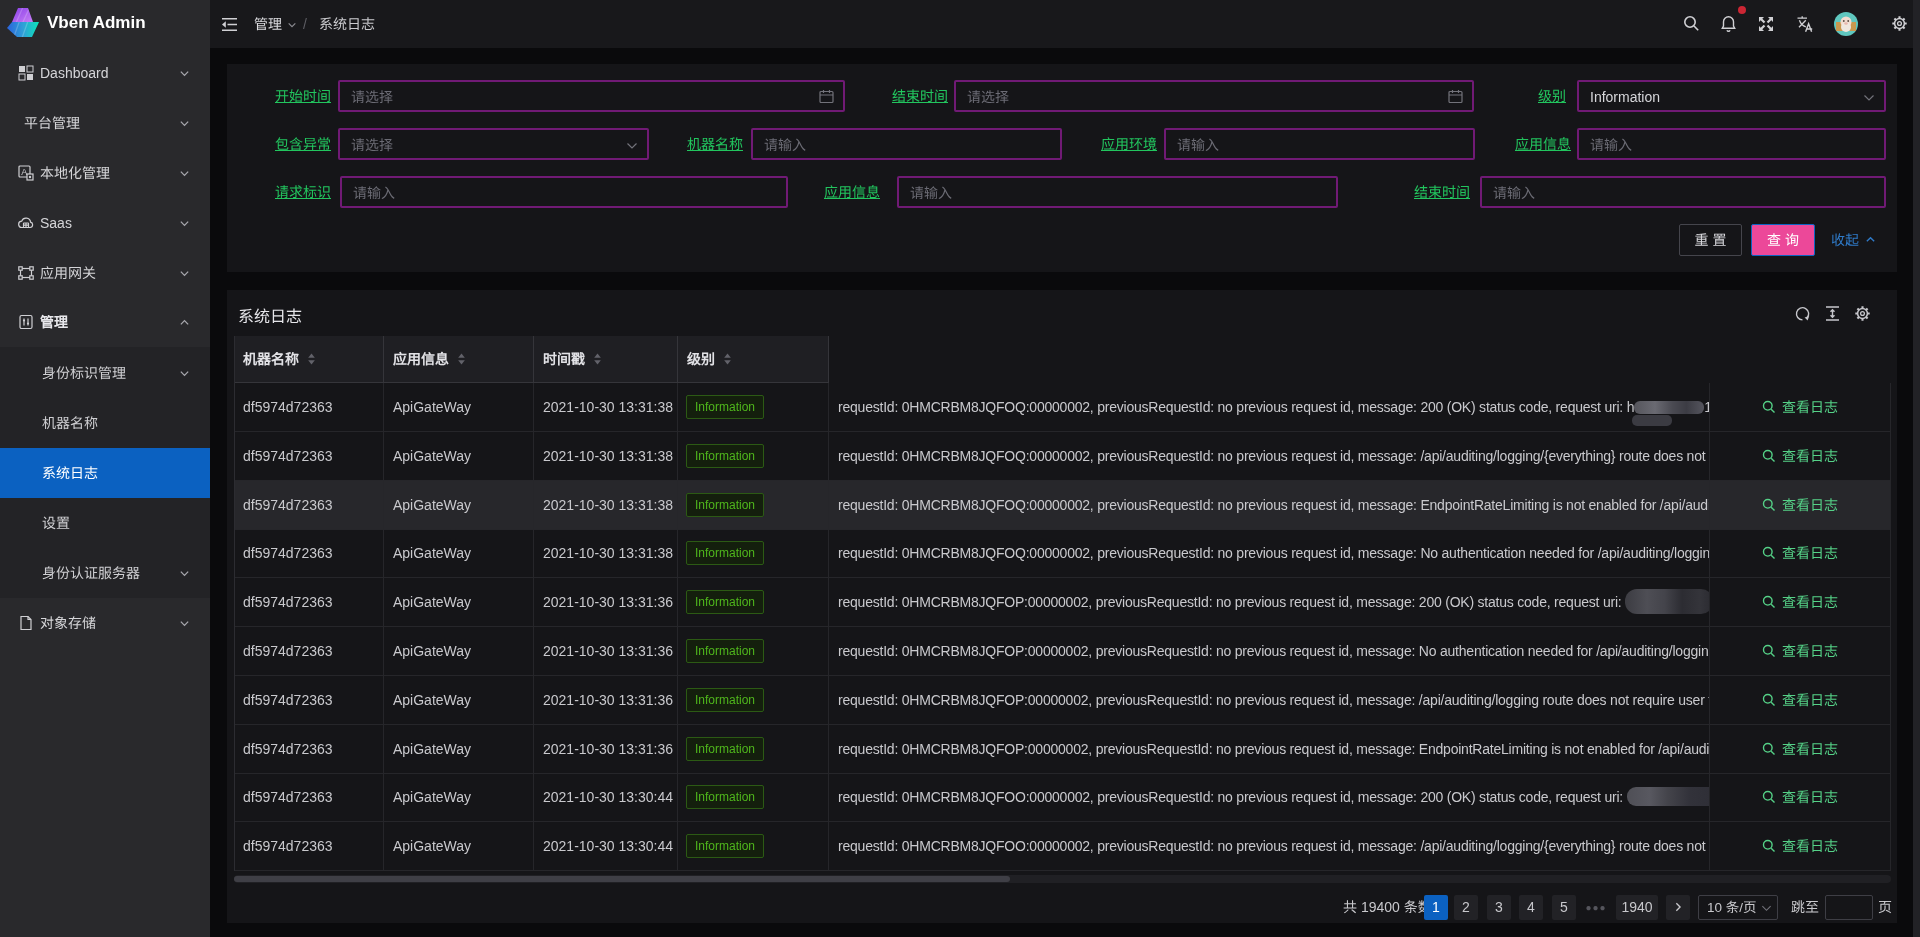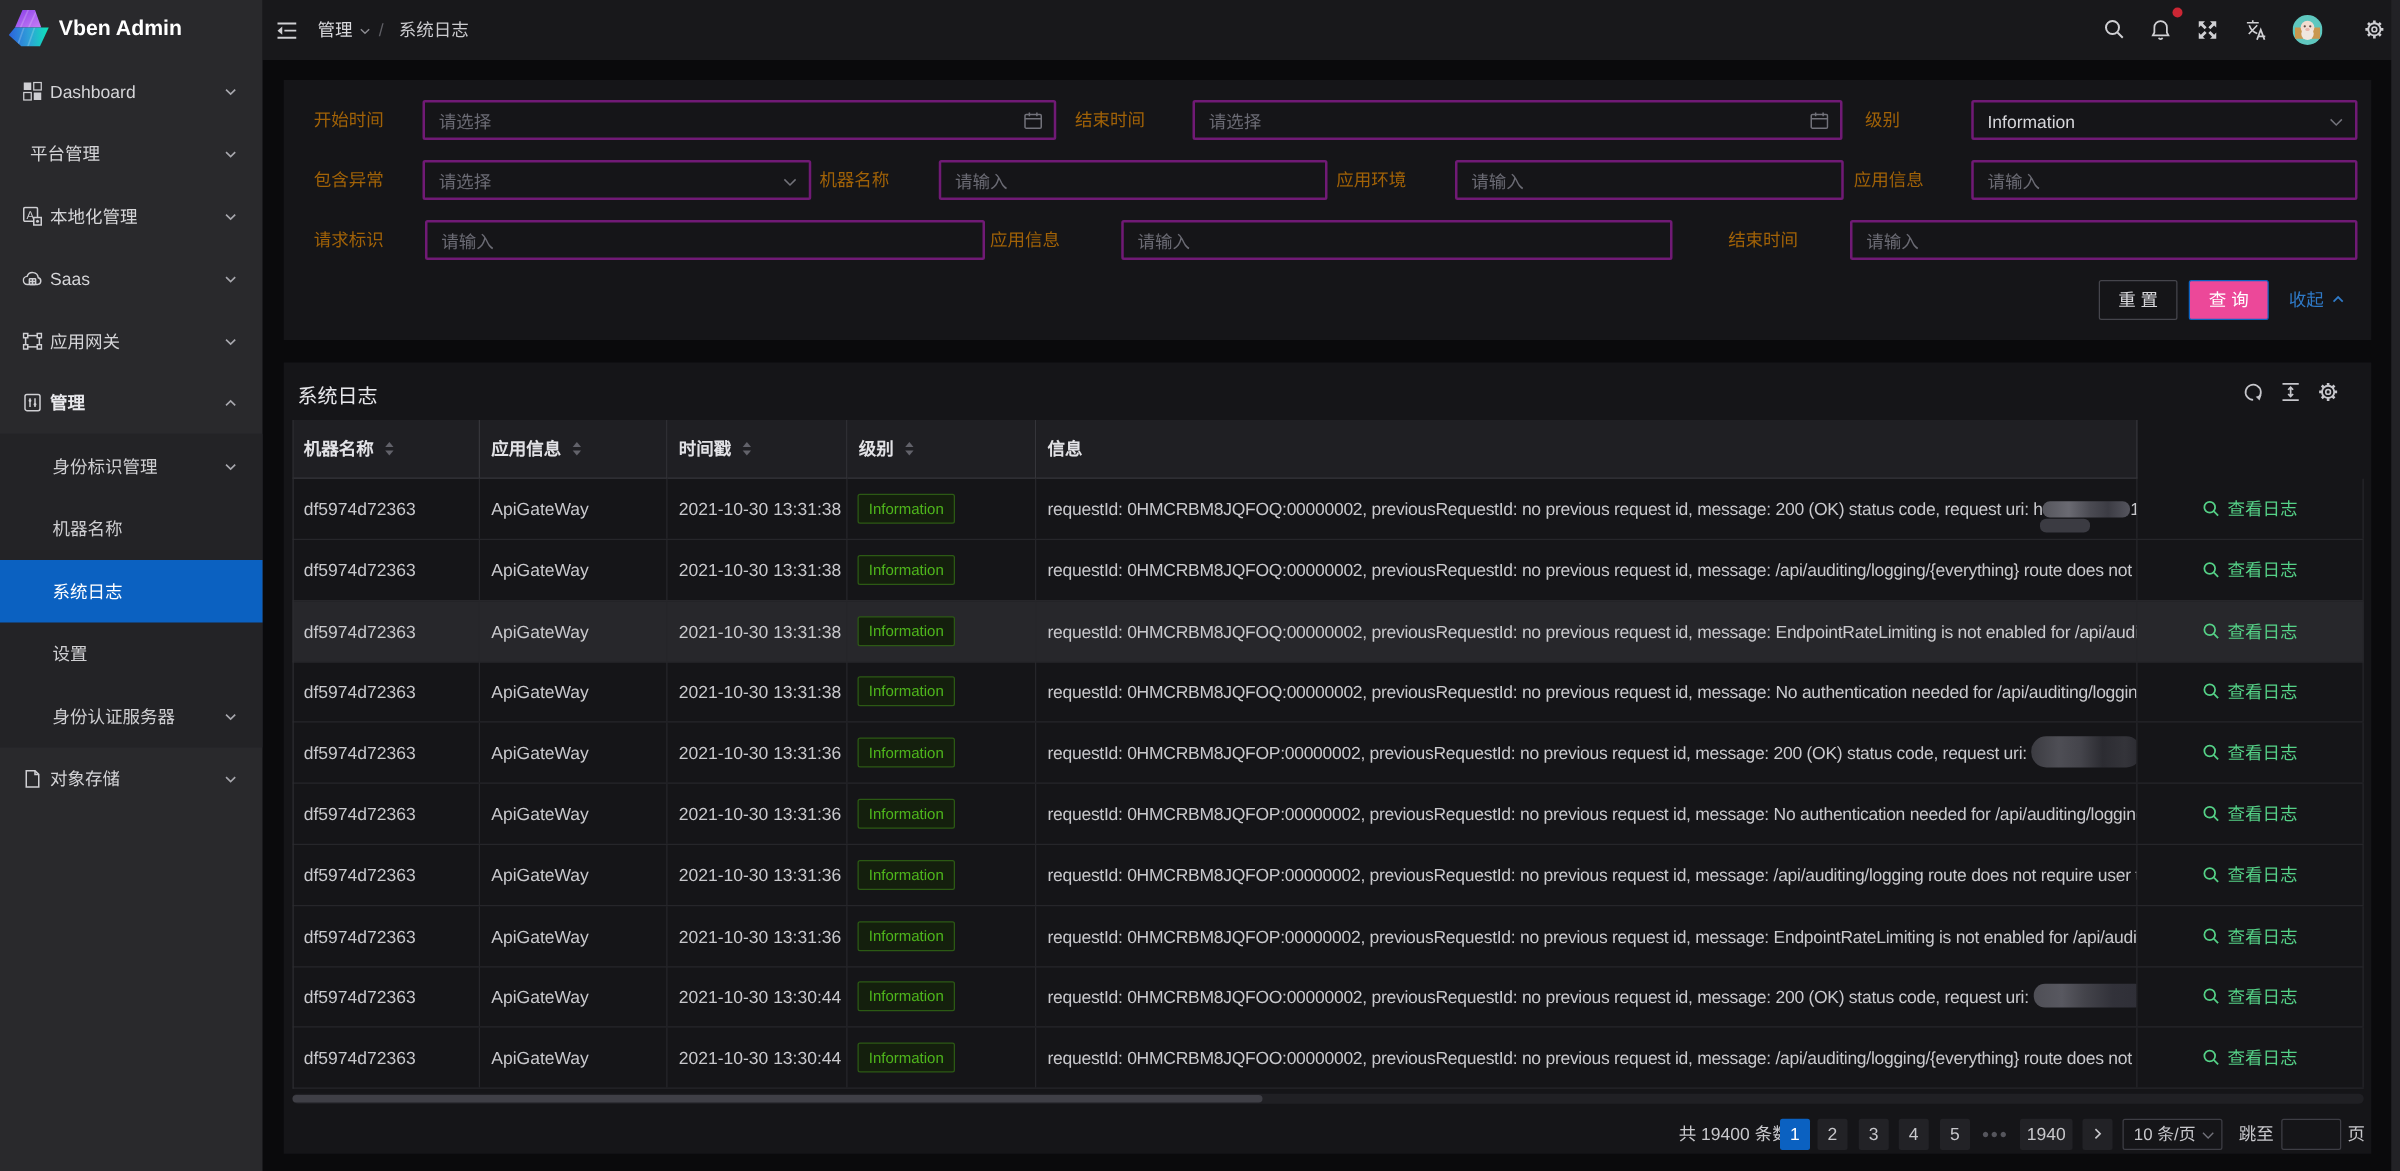--- a/index.html
+++ b/index.html
@@ -27,21 +27,21 @@
 
   
   #header { position:absolute; left:210px; top:0; width:1710px; height:48px; background:#18181b; }
   .hic { position:absolute; color:#cfcfd3; }
 
   
   .card { position:absolute; background:#151518; }
   #fcard { left:227px; top:64px; width:1670px; height:208px; }
   #tcard { left:227px; top:290px; width:1670px; height:633px; }
 
-  .flabel { position:absolute; height:32px; line-height:32px; color:#a16207; text-align:center; }
+  .flabel { position:absolute; height:32px; line-height:32px; color:#22c55e; text-align:right;text-decoration:underline; }
   .finput { position:absolute; height:32px; border:2px solid #701a75; border-radius:2px; background:transparent; }
   .finput .ph { position:absolute; left:11px; top:0; line-height:30px; color:#6b6b74; }
   .finput .val { position:absolute; left:11px; top:0; line-height:30px; color:#d6d6da; }
   .finput svg.sfx { position:absolute; right:9px; top:7px; color:#72727a; }
 
   .btn { position:absolute; height:32px; border-radius:2px; text-align:center; line-height:30px; }
   #btn-reset { border:1px solid #45454c; color:#d8d8dc; }
   #btn-query { background:#ec4899; color:#fff; border:1px solid #0c64c2; }
   #collapse { position:absolute; color:#2f7ac8; line-height:32px; }
 
@@ -356,23 +356,20 @@
             <path d="M5 0.5L8.7 5h-7.4z" fill="#62626a"></path>
             <path d="M5 12.5L1.3 8h7.4z" fill="#62626a"></path>
           </svg></span>
       </div>
     <div class="th" style="left:451px;width:151px">
         <span class="htx">级别<svg class="scar" width="9" height="12" viewBox="0 0 10 13" style="margin-left:8px;vertical-align:-1px">
             <path d="M5 0.5L8.7 5h-7.4z" fill="#62626a"></path>
             <path d="M5 12.5L1.3 8h7.4z" fill="#62626a"></path>
           </svg></span>
       </div>
-    <div class="th" style="left:602px;width:881px">
-        <span class="htx">信息</span>
-      </div>
 
     <div class="tr" style="top:93.0px">
         <div class="td" style="left:0;width:150px">
           <span class="ct">df5974d72363</span>
         </div>
         <div class="td" style="left:150px;width:150px">
           <span class="ct">ApiGateWay</span>
         </div>
         <div class="td" style="left:300px;width:144px">
           <span class="ct">2021-10-30 13:31:38</span>

